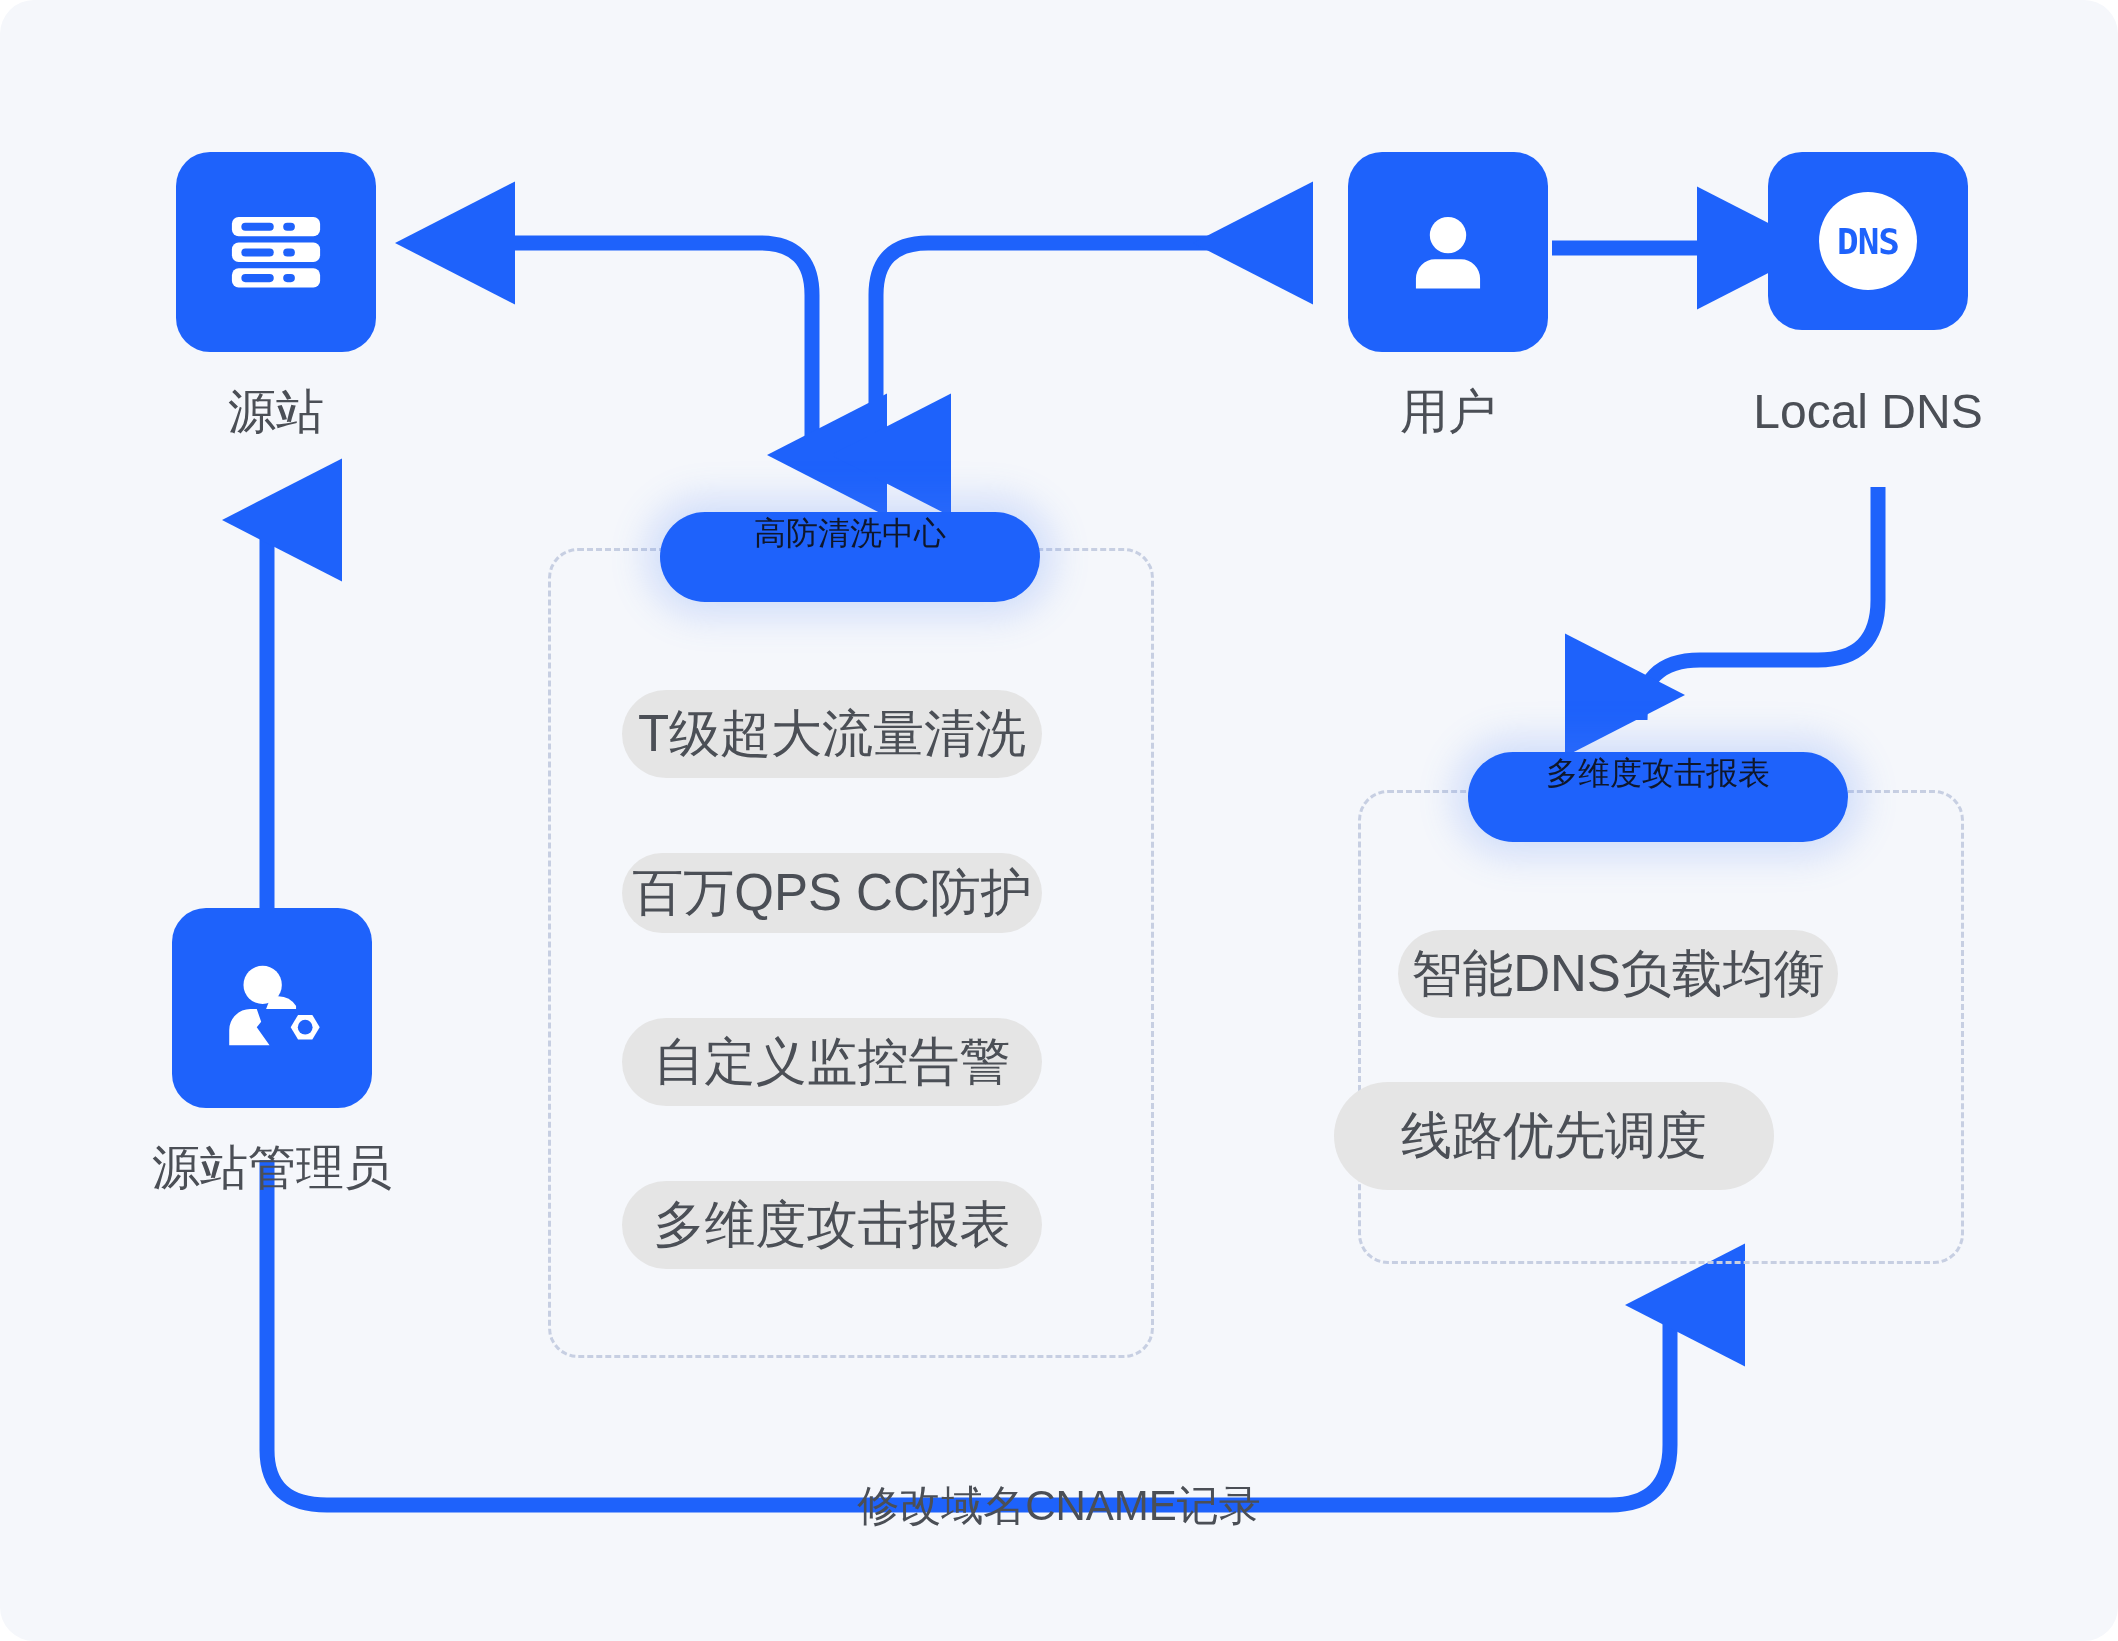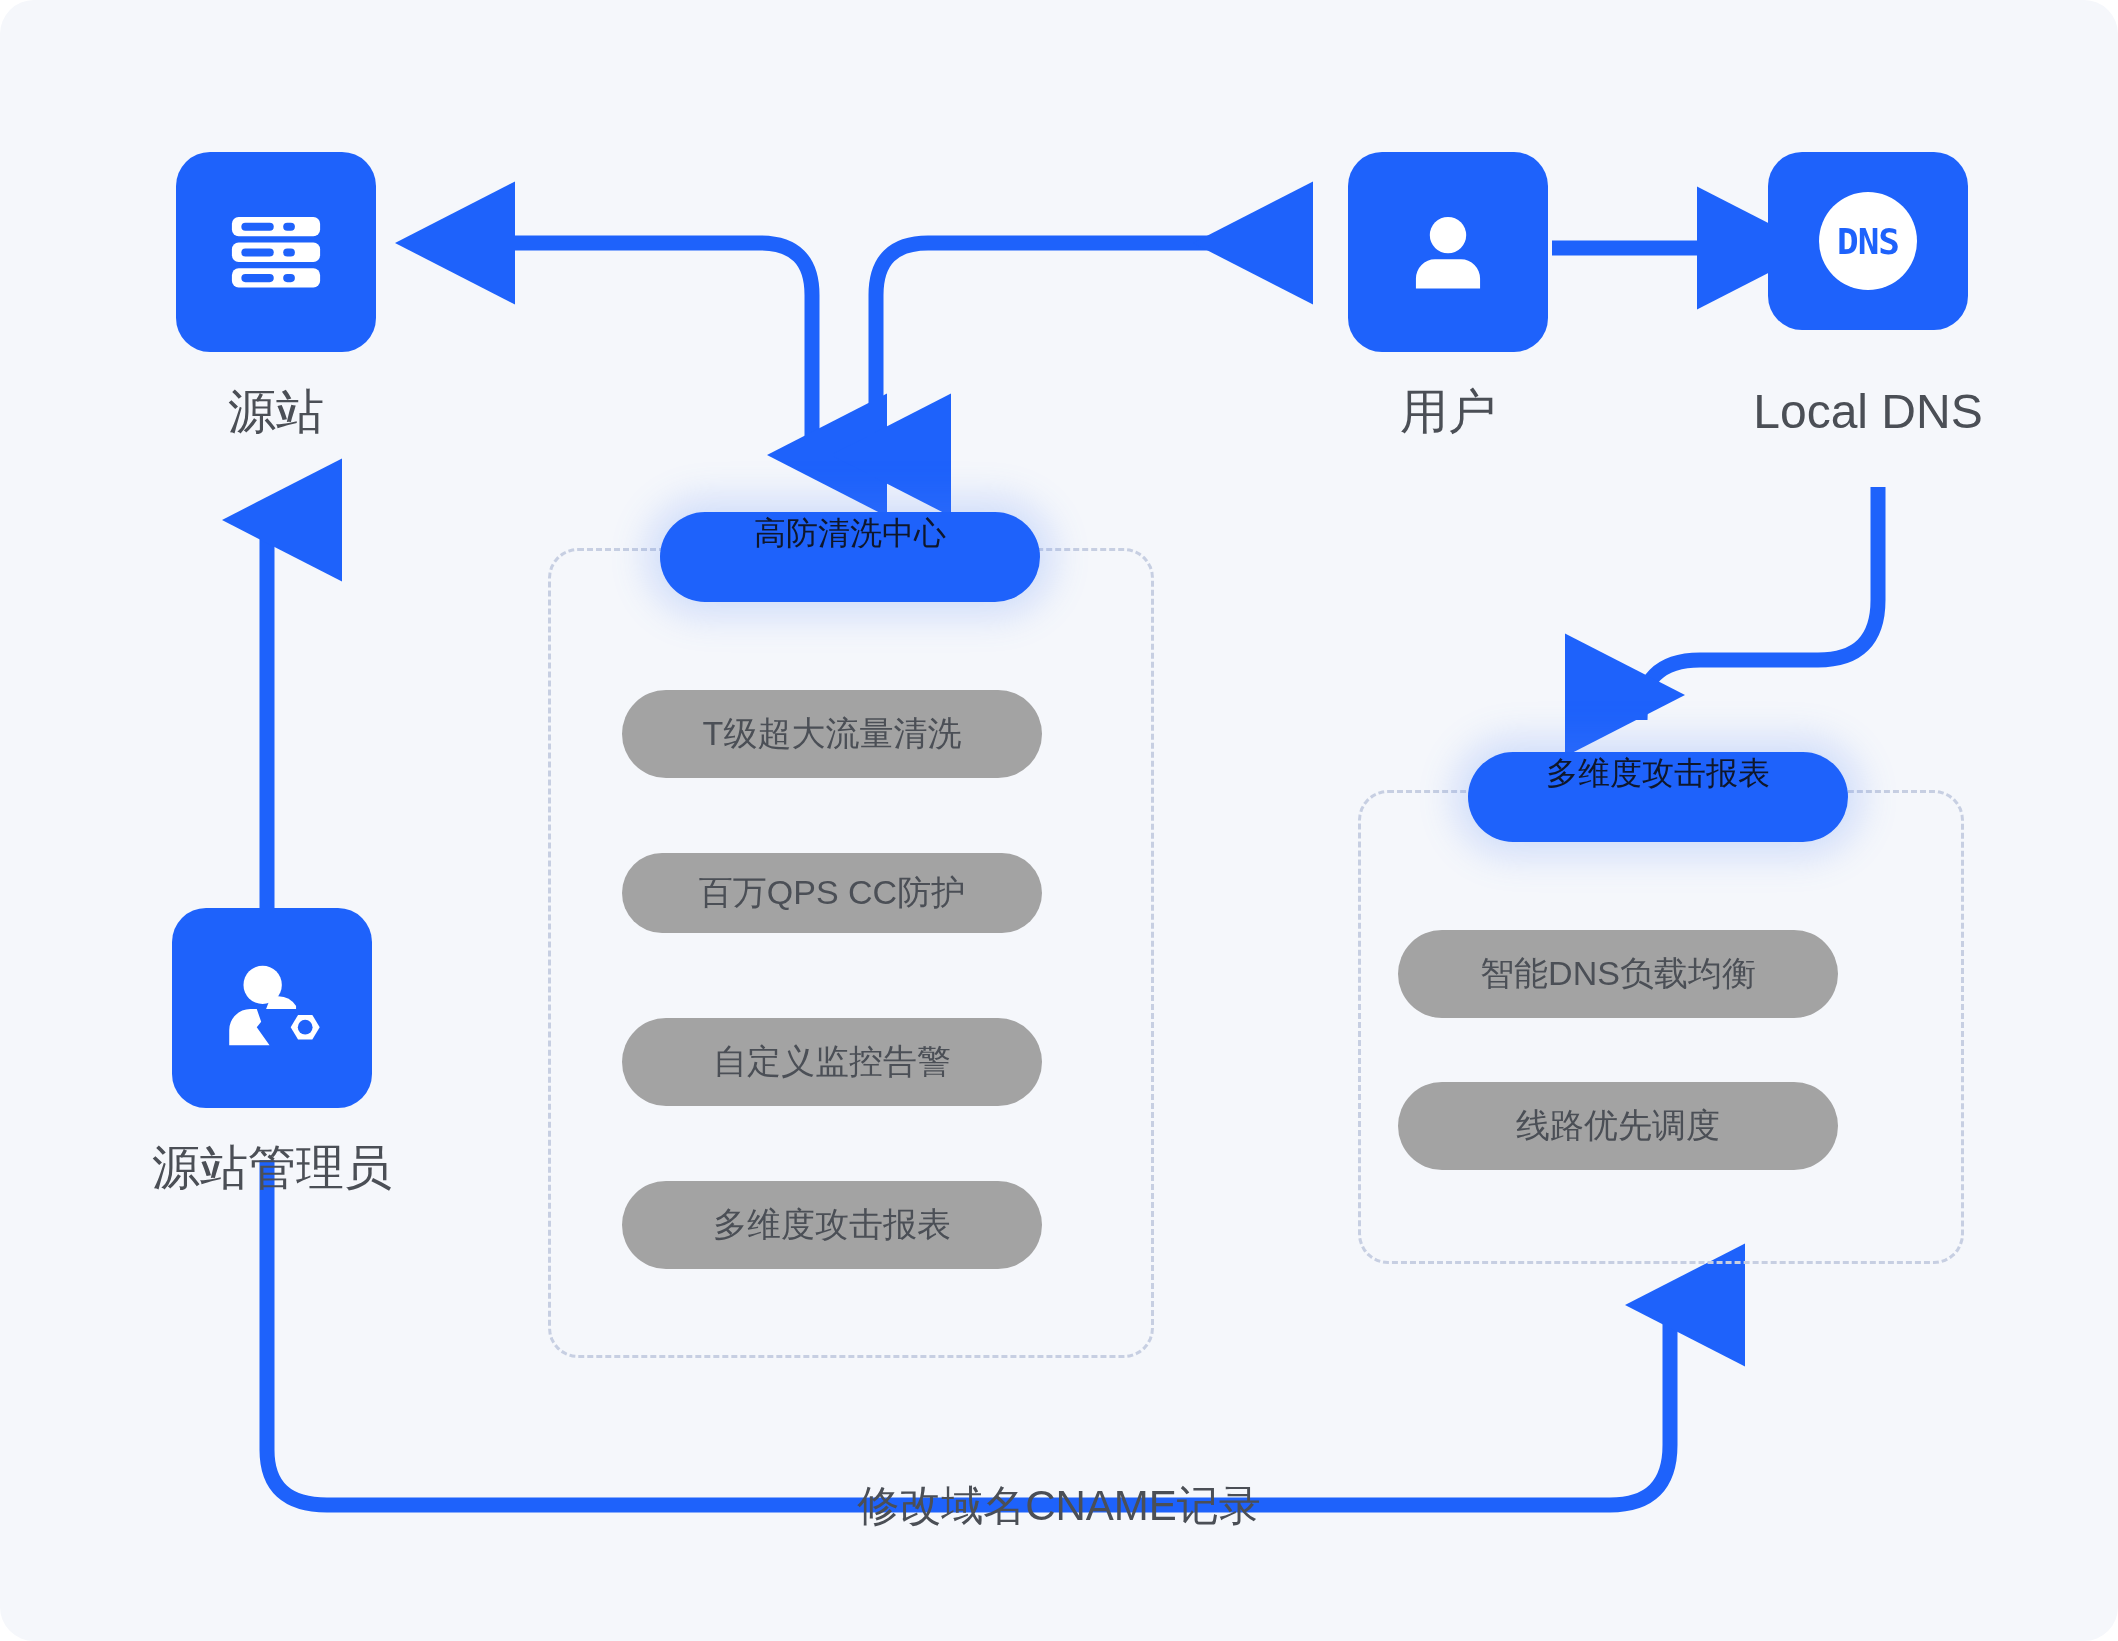--- a/index.html
+++ b/index.html
@@ -51,25 +51,25 @@
     border-radius:999px;
     display:flex;justify-content:center;
     font-size:32px;
     white-space:nowrap;
     box-shadow:0 0 36px 14px rgba(80,130,250,0.22);
   }
 
   
   .pill{
     position:absolute;
-    background:#a3a3a3;
+    background:#e5e5e5;
     color:#4b4f56;
     border-radius:999px;
     display:flex;align-items:center;justify-content:center;
-    font-size:34px;
+    font-size:51px;
     white-space:nowrap;
   }
 
   
   .edge-label{
     position:absolute;
     color:#4b4f56;
     font-size:42px;
     white-space:nowrap;
     text-align:center;
@@ -191,21 +191,21 @@
     <span>多维度攻击报表</span>
   </div>
 
   <div class="headpill" style="left:1468px; top:752px; width:380px; height:90px;">
     <span>多维度攻击报表</span>
   </div>
 
   <div class="pill" style="left:1398px; top:930px; width:440px; height:88px;">
     <span>智能DNS负载均衡</span>
   </div>
-  <div class="pill" style="left:1398px; top:1082px; width:440px; height:88px;">
+  <div class="pill" style="left:1334px; top:1082px; width:440px; height:108px;">
     <span>线路优先调度</span>
   </div>
 
   <div class="edge-label" style="left:559px; top:1478px; width:1000px;">
     <span>修改域名CNAME记录</span>
   </div>
 
 </div>
 
 </body></html>

